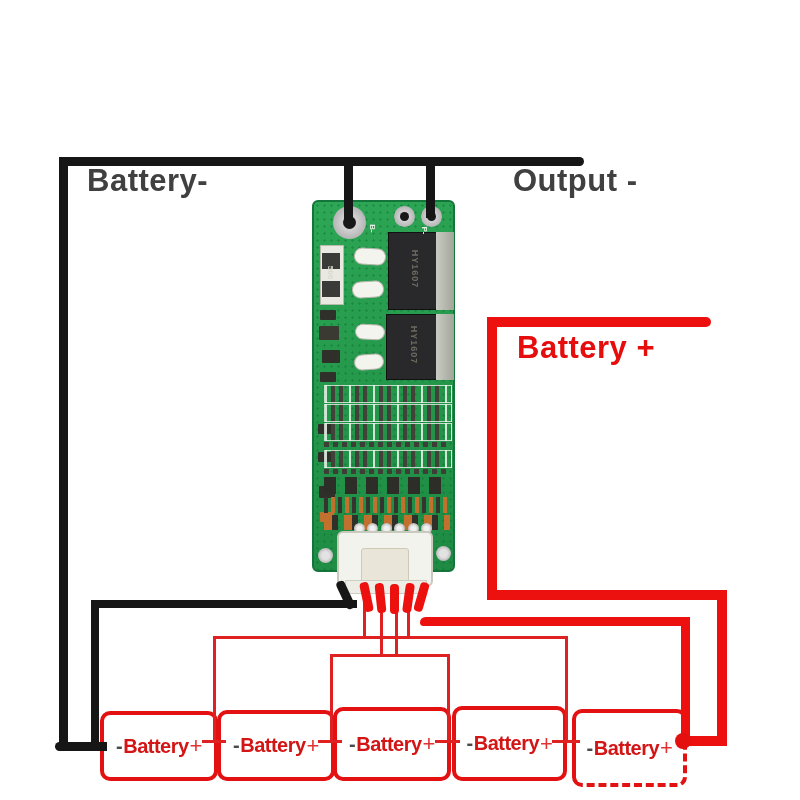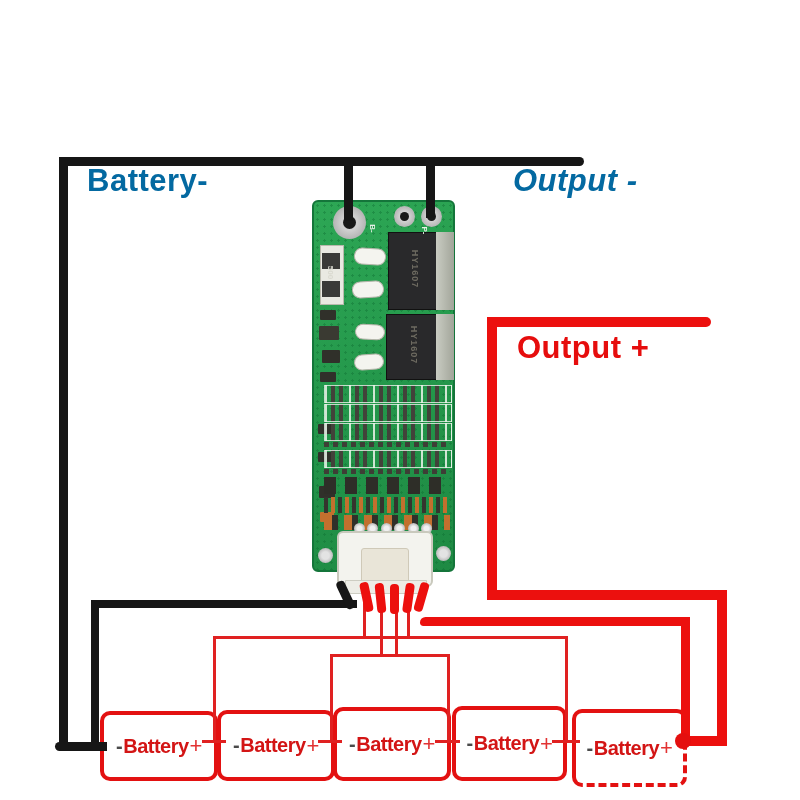--- a/index.html
+++ b/index.html
@@ -8,21 +8,21 @@
   
   .wk{position:absolute;background:#161616;}
   .wr{position:absolute;background:#ec100e;}
   .wb{position:absolute;background:#e02121;}
   .cap-r{border-top-right-radius:5px;border-bottom-right-radius:5px;}
   .cap-l{border-top-left-radius:5px;border-bottom-left-radius:5px;}
   .dot{position:absolute;background:#e40f0f;border-radius:50%;}
   .stub{position:absolute;width:9px;height:30px;border-radius:4px;}
   
   .biglab{position:absolute;font-weight:bold;font-size:31px;letter-spacing:0.5px;white-space:nowrap;}
-  .lab-k{color:#0369a1;}
+  .lab-k{color:#404040;}
   .lab-r{color:#e60d0d;}
   
   .cell{position:absolute;background:#fff;border:4px solid #e31111;border-radius:10px;
         display:flex;align-items:center;justify-content:center;font-weight:bold;
         font-size:20px;white-space:nowrap;letter-spacing:-0.5px;}
   .cell .m{color:#4a4a4a;font-weight:bold;margin-right:1px;}
   .cell .b{color:#d31515;}
   .cell .p{color:#e23333;font-weight:normal;font-size:22px;margin-left:1px;}
   .cell.dashed{border-bottom-style:dashed;border-right-style:dashed;}
   
@@ -74,22 +74,22 @@
   #wm{position:absolute;left:287px;top:404px;width:215px;font-size:18px;letter-spacing:0.5px;
       color:rgba(95,95,95,0.85);z-index:40;white-space:nowrap;
       text-shadow:0 0 2px #fff,1px 1px 1px #fff,-1px -1px 1px #fff;}
 </style>
 </head>
 <body>
 
 <div id="stage">
 
   <div class="biglab lab-k" style="left:87px;top:163px;">Battery-</div>
-  <div class="biglab lab-k" style="left:513px;top:163px;font-style:italic;">Output -</div>
-  <div class="biglab lab-r" style="left:517px;top:330px;">Output +</div>
+  <div class="biglab lab-k" style="left:513px;top:163px;">Output -</div>
+  <div class="biglab lab-r" style="left:517px;top:330px;">Battery +</div>
 
   <div class="wk cap-r" style="left:59px;top:157px;width:525px;height:9px;z-index:20;"></div>
   <div class="wk" style="left:59px;top:157px;width:9px;height:594px;z-index:20;"></div>
   <div class="wk" style="left:344px;top:161px;width:9px;height:60px;z-index:20;"></div>
   <div class="wk" style="left:426px;top:161px;width:9px;height:57px;z-index:20;"></div>
   <div class="wk" style="left:91px;top:600px;width:266px;height:8px;z-index:20;"></div>
   <div class="wk" style="left:91px;top:600px;width:8px;height:148px;z-index:20;"></div>
   <div class="wk cap-l" style="left:55px;top:742px;width:52px;height:9px;z-index:20;"></div>
   <div class="wk stub" style="left:341px;top:580px;transform:rotate(-25deg);z-index:21;"></div>
 

